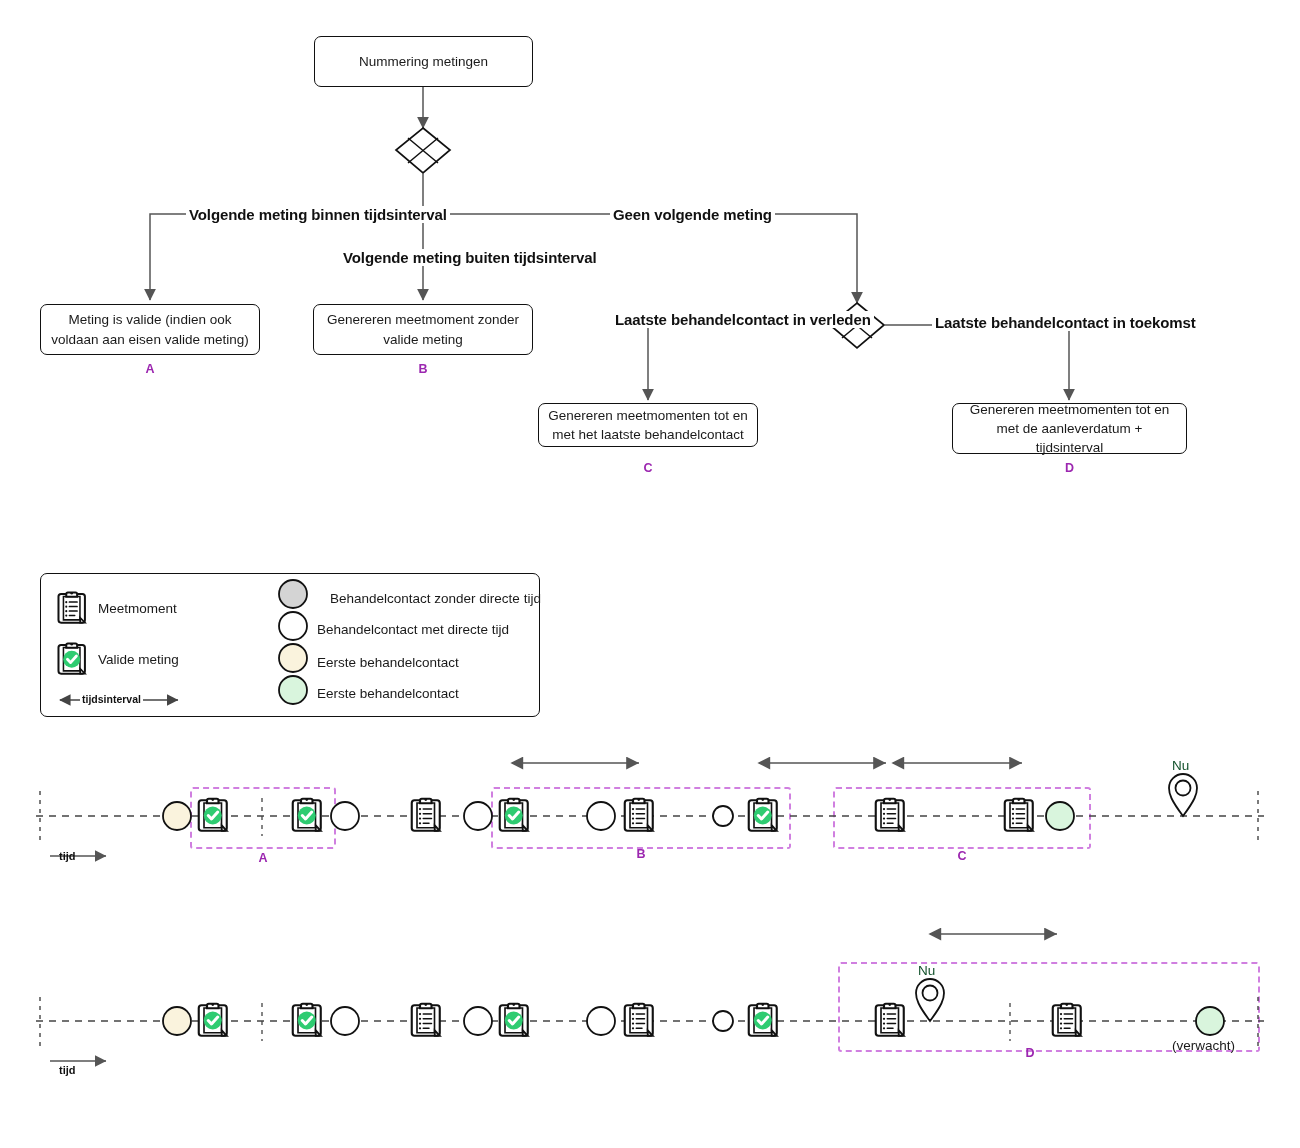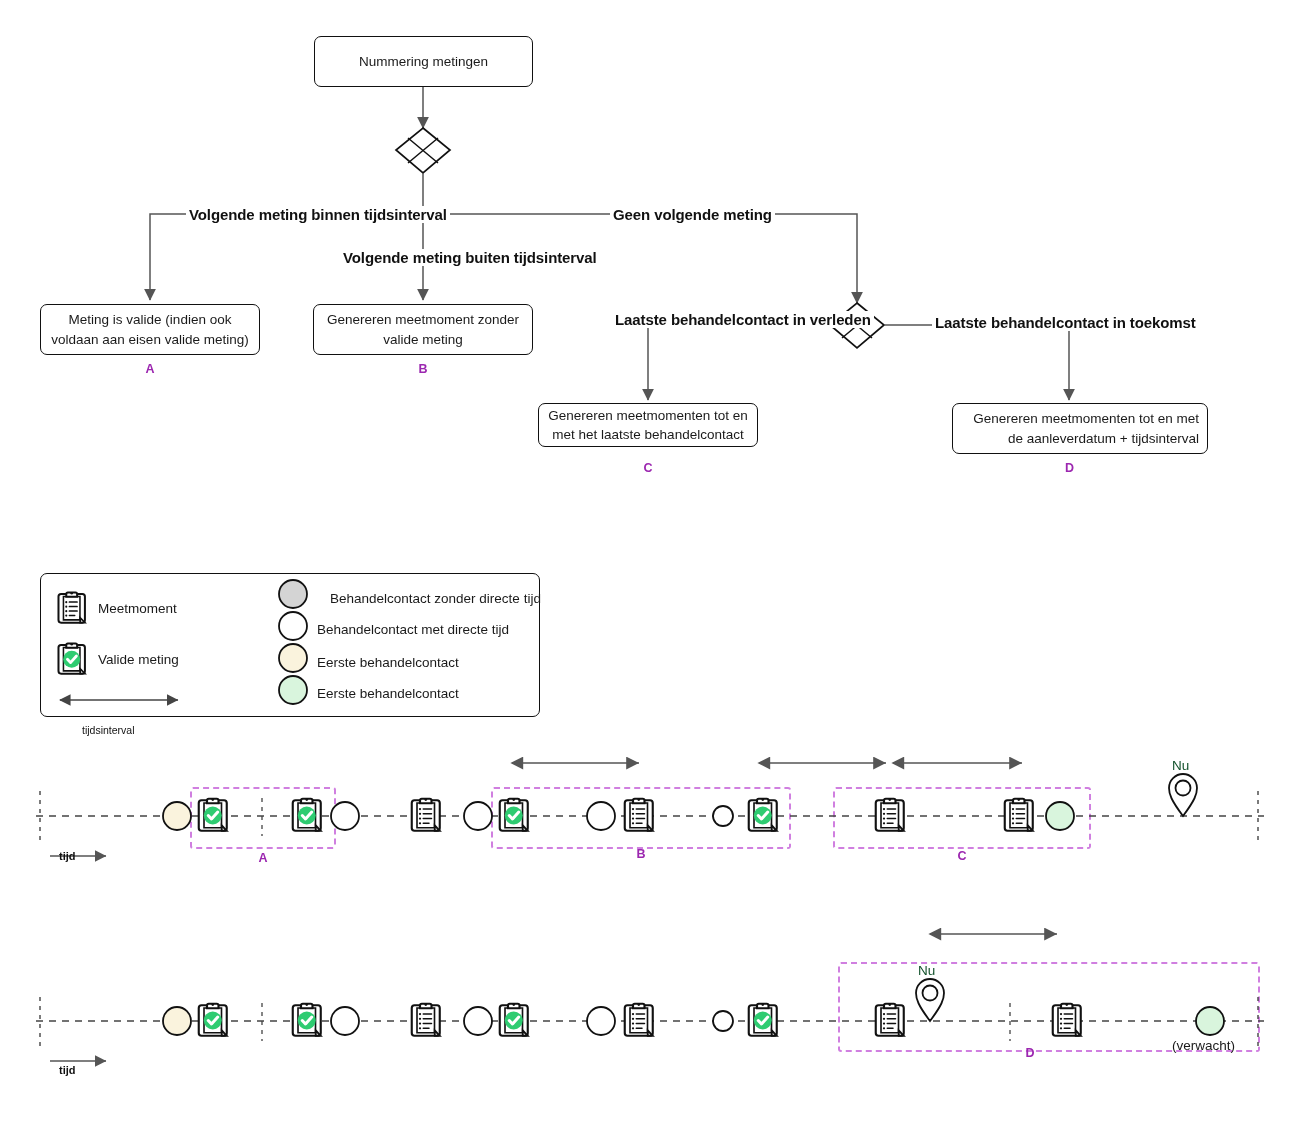--- a/index.html
+++ b/index.html
@@ -22,21 +22,21 @@
   }
   .grp-letter{
     position:absolute;font-size:12.5px;font-weight:bold;color:#9c27b0;
     text-align:center;
   }
   .legendbox{
     position:absolute;box-sizing:border-box;border:1.7px solid #111;
     border-radius:7px;background:#fff;
   }
   .legend-text{position:absolute;font-size:13.5px;color:#1a1a1a;white-space:nowrap;}
-  .legend-ti{position:absolute;font-size:10.5px;font-weight:normal;color:#111;white-space:nowrap;margin-top:31px;}
+  .legend-ti{position:absolute;font-size:10.5px;font-weight:bold;color:#111;white-space:nowrap;}
   .tl-label{position:absolute;font-size:11px;font-weight:bold;color:#111;}
   .nu-label{position:absolute;font-size:13.5px;color:#14532d;white-space:nowrap;}
   .verw-label{position:absolute;font-size:13.5px;color:#1a1a1a;white-space:nowrap;}
   .grpbox{
     position:absolute;box-sizing:border-box;
     border:2.6px dashed #d07fe0;border-radius:3px;
   }
 </style>
 </head>
 <body>
@@ -96,21 +96,21 @@
   <div class="flowbox" style="left:313px;top:304px;width:220px;height:51px;">
     <span>Genereren meetmoment zonder valide meting</span>
   </div>
   <div class="grp-letter" style="left:313px;top:362px;width:220px;">B</div>
 
   <div class="flowbox" style="left:538px;top:403px;width:220px;height:44px;">
     <span>Genereren meetmomenten tot en met het laatste behandelcontact</span>
   </div>
   <div class="grp-letter" style="left:538px;top:461px;width:220px;">C</div>
 
-  <div class="flowbox" style="left:952px;top:403px;width:256px;height:51px;text-align:right;">
+  <div class="flowbox" style="left:952px;top:403px;width:235px;height:51px;">
     <span>Genereren meetmomenten tot en met de aanleverdatum + tijdsinterval</span>
   </div>
   <div class="grp-letter" style="left:952px;top:461px;width:235px;">D</div>
 
   <div class="edge-label" style="left:186px;top:206px;">Volgende meting binnen tijdsinterval</div>
   <div class="edge-label" style="left:340px;top:249px;">Volgende meting buiten tijdsinterval</div>
   <div class="edge-label" style="left:610px;top:206px;">Geen volgende meting</div>
   <div class="edge-label" style="left:612px;top:311px;">Laatste behandelcontact in verleden</div>
   <div class="edge-label" style="left:932px;top:314px;">Laatste behandelcontact in toekomst</div>
 

